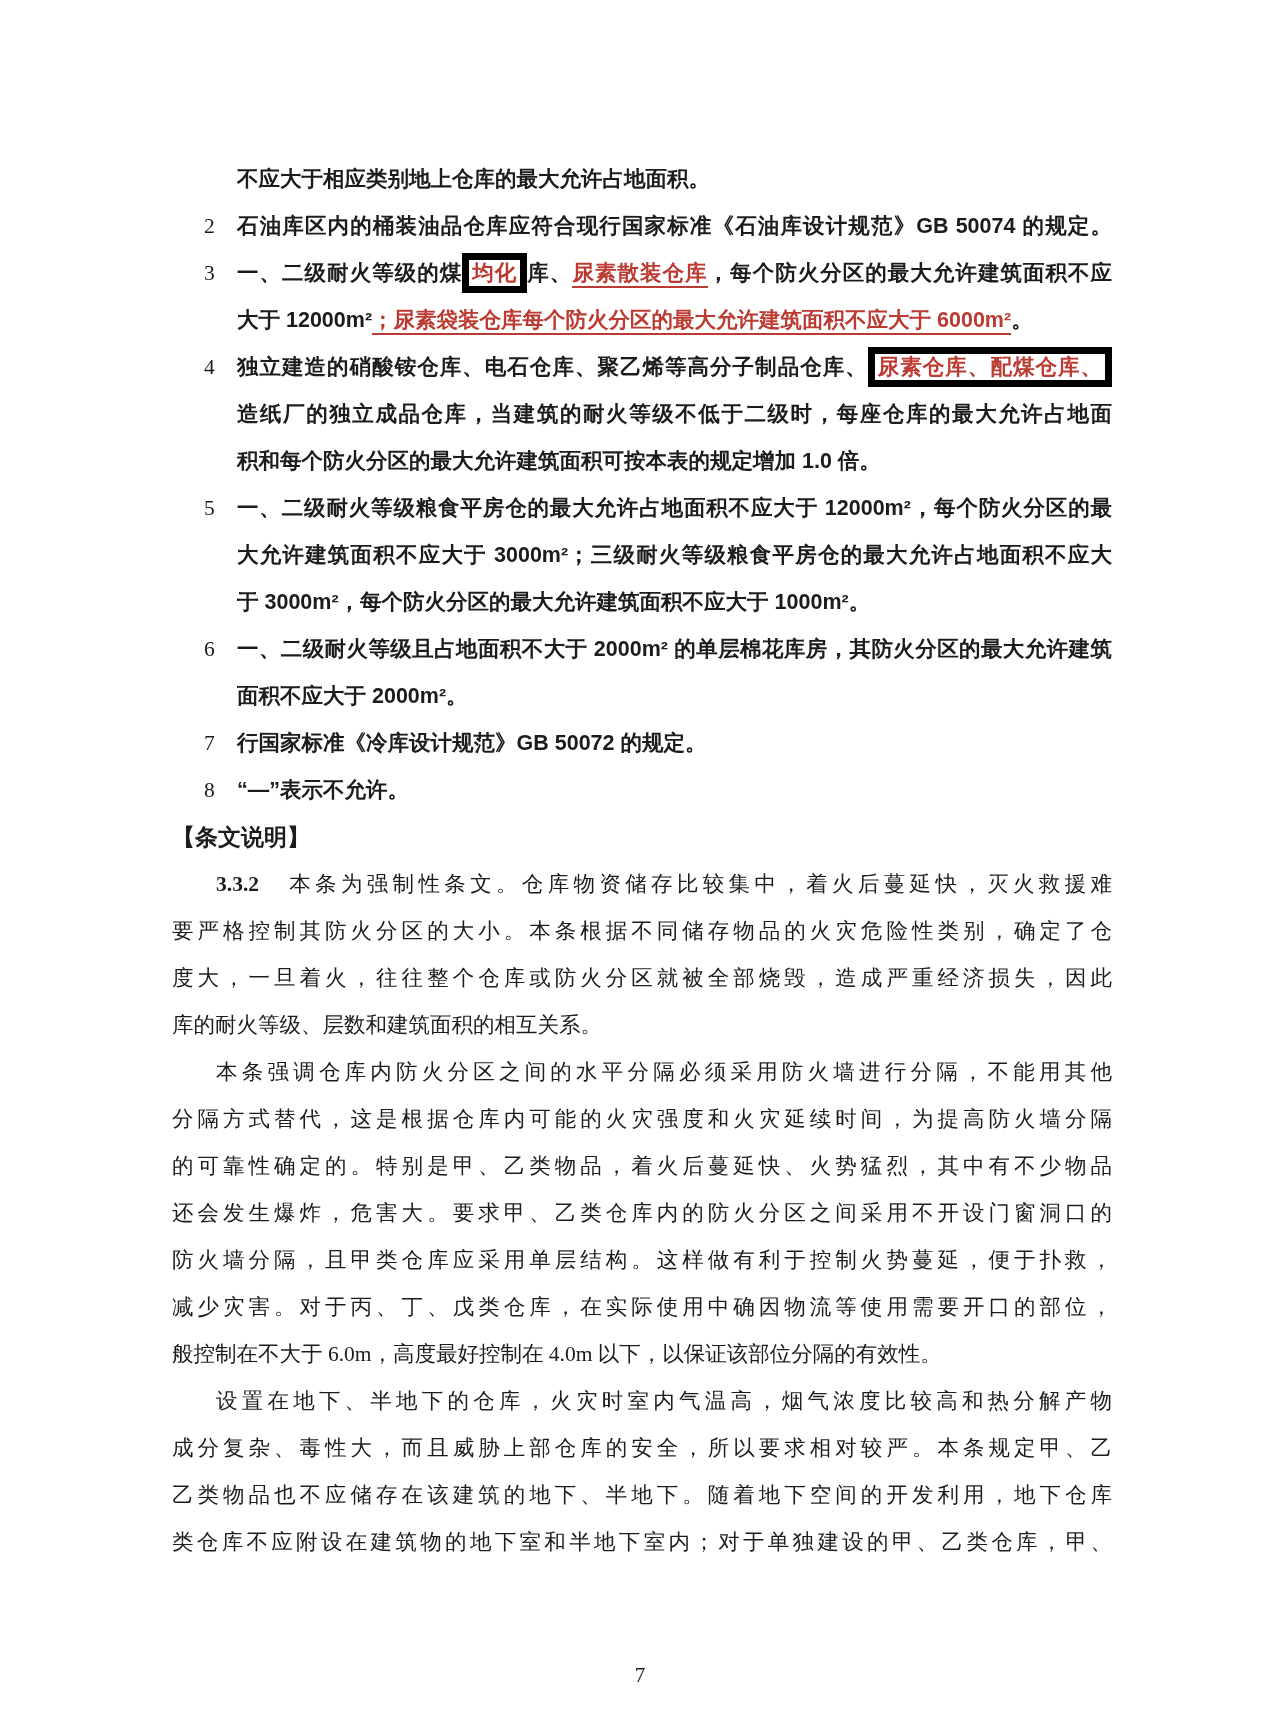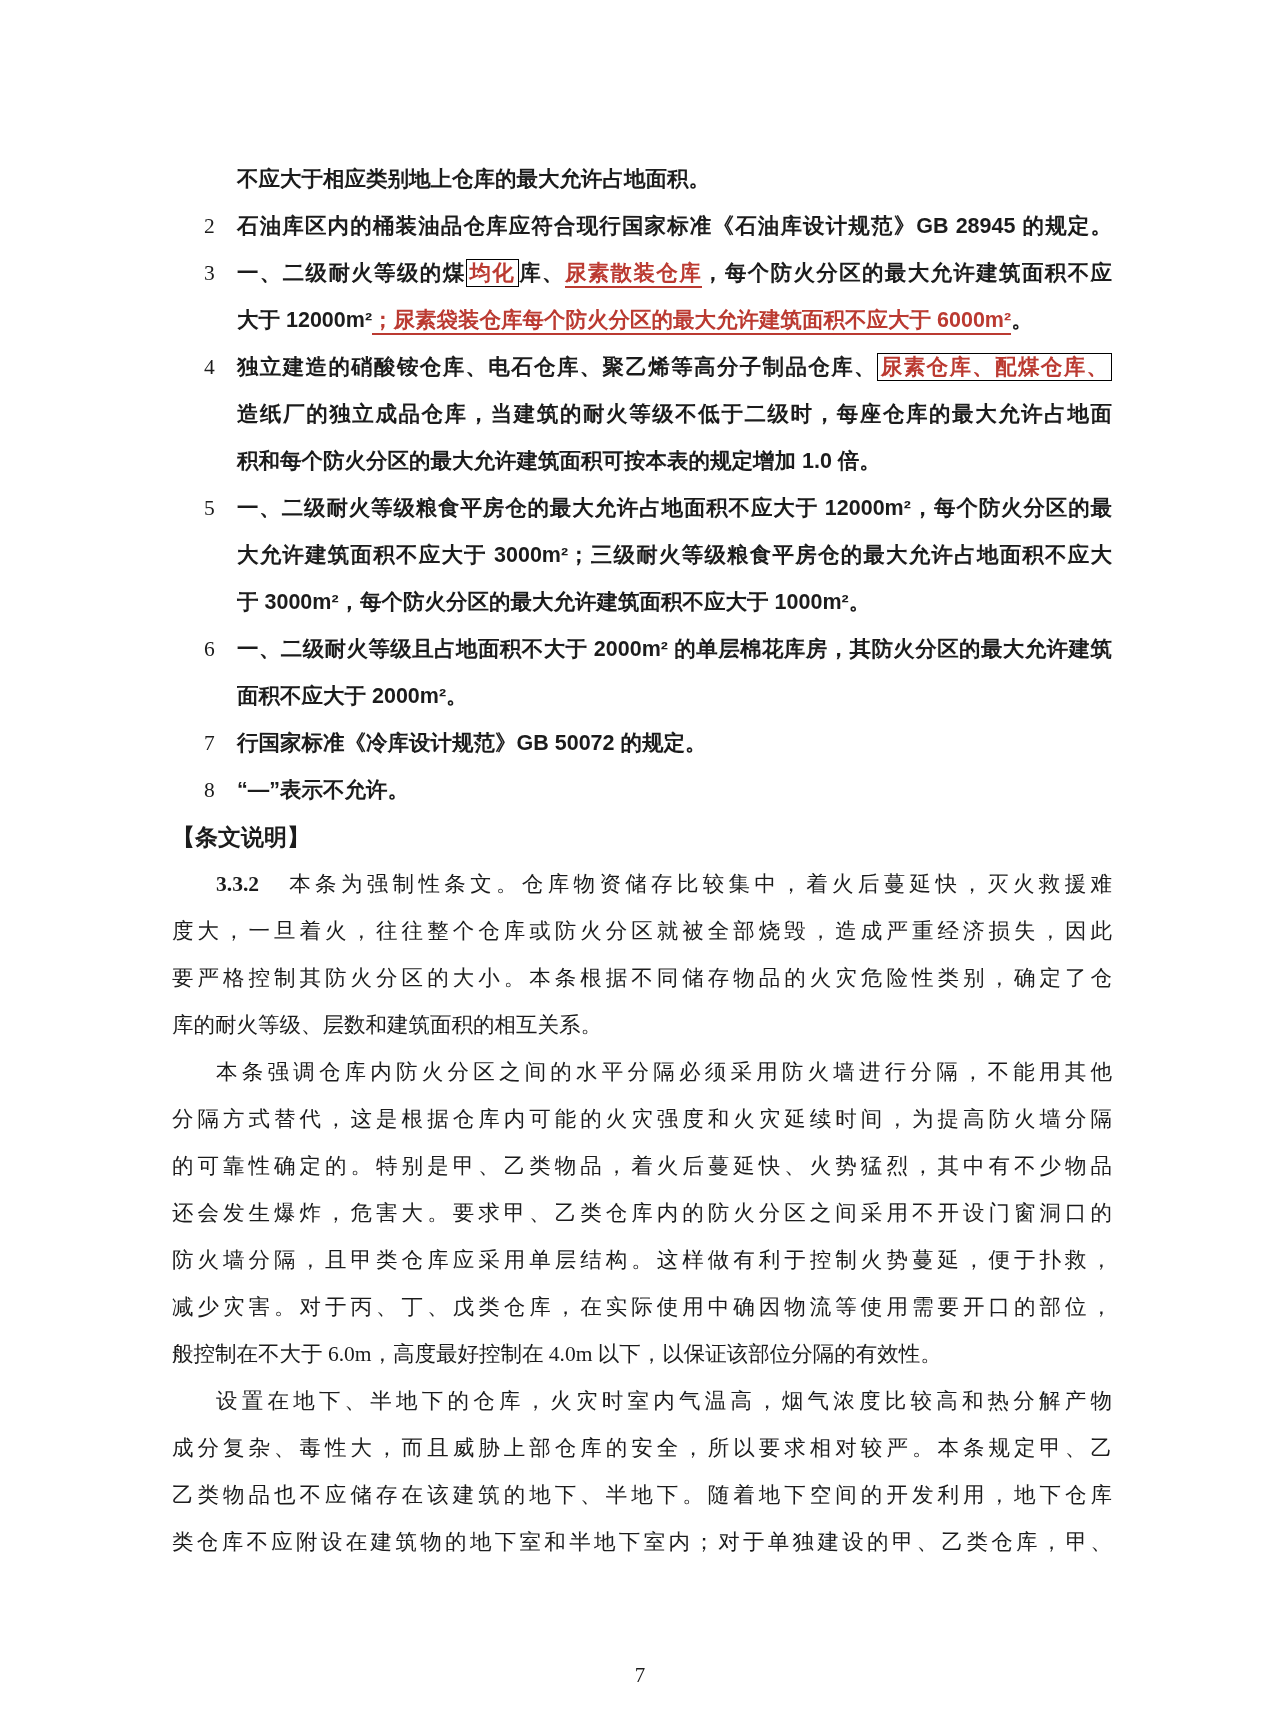--- a/index.html
+++ b/index.html
@@ -14,21 +14,21 @@
   
   .notes{font-family:"Liberation Sans","DejaVu Sans",sans-serif;
          font-weight:600;font-size:21.5px;}
   .cont{padding-left:65px;}
   .note-item{position:relative;padding-left:65px;}
   .note-num{position:absolute;left:32px;top:0;line-height:47px;
             font-family:"Liberation Serif","DejaVu Serif",serif;font-weight:400;}
 
   
   .seg-p{color:inherit;}
-  .seg-rb{color:var(--red,#bb3a31);border:1px solid #000000;padding:1px 3px;}
+  .seg-rb{color:var(--red,#bb3a31);border:7px solid #000000;padding:1px 3px;}
   .seg-ru{color:var(--red,#bb3a31);border-bottom:2px solid var(--red,#bb3a31);padding-bottom:1px;}
   .seg-b{font-weight:700;}
 
   .heading{font-family:"Liberation Sans","DejaVu Sans",sans-serif;
            font-weight:700;font-size:23px;line-height:47px;min-height:47px;margin:0;}
 
   .paras{font-family:"Liberation Serif","DejaVu Serif",serif;font-size:21.5px;}
   .para .line.first{text-indent:44px;}
 
   .pagenum{position:absolute;top:1660px;left:0;width:100%;text-align:center;
@@ -37,21 +37,21 @@
 </style>
 </head>
 <body>
 
 <div class="page">
   <div class="content">
     <section class="notes" id="notes">
         <div class="line cont"><span class="seg-p">不应大于相应类别地上仓库的最大允许占地面积。</span></div>
         <div class="note-item">
           <span class="note-num">2</span>
-          <div class="line j"><span class="seg-p">石油库区内的桶装油品仓库应符合现行国家标准《石油库设计规范》GB 28945 的规定。</span></div>
+          <div class="line j"><span class="seg-p">石油库区内的桶装油品仓库应符合现行国家标准《石油库设计规范》GB 50074 的规定。</span></div>
         </div>
         <div class="note-item">
           <span class="note-num">3</span>
           <div class="line j"><span class="seg-p">一、二级耐火等级的煤</span><span class="seg-rb">均化</span><span class="seg-p">库、</span><span class="seg-ru">尿素散装仓库</span><span class="seg-p">，每个防火分区的最大允许建筑面积不应</span></div>
           <div class="line"><span class="seg-p">大于 12000m²</span><span class="seg-ru">；尿素袋装仓库每个防火分区的最大允许建筑面积不应大于 6000m²</span><span class="seg-p">。</span></div>
         </div>
         <div class="note-item">
           <span class="note-num">4</span>
           <div class="line j"><span class="seg-p">独立建造的硝酸铵仓库、电石仓库、聚乙烯等高分子制品仓库、</span><span class="seg-rb">尿素仓库、配煤仓库、</span></div>
           <div class="line j"><span class="seg-p">造纸厂的独立成品仓库，当建筑的耐火等级不低于二级时，每座仓库的最大允许占地面</span></div>
@@ -74,22 +74,22 @@
         </div>
         <div class="note-item">
           <span class="note-num">8</span>
           <div class="line"><span class="seg-p">“—”表示不允许。</span></div>
         </div>
       </section>
     <h3 class="heading">【条文说明】</h3>
     <section class="paras" id="paras">
         <div class="para">
           <div class="line j first"><span class="seg-b">3.3.2</span><span class="seg-p">　本条为强制性条文。仓库物资储存比较集中，着火后蔓延快，灭火救援难</span></div>
+          <div class="line j"><span class="seg-p">要严格控制其防火分区的大小。本条根据不同储存物品的火灾危险性类别，确定了仓</span></div>
           <div class="line j"><span class="seg-p">度大，一旦着火，往往整个仓库或防火分区就被全部烧毁，造成严重经济损失，因此</span></div>
-          <div class="line j"><span class="seg-p">要严格控制其防火分区的大小。本条根据不同储存物品的火灾危险性类别，确定了仓</span></div>
           <div class="line"><span class="seg-p">库的耐火等级、层数和建筑面积的相互关系。</span></div>
         </div>
         <div class="para">
           <div class="line j first"><span class="seg-p">本条强调仓库内防火分区之间的水平分隔必须采用防火墙进行分隔，不能用其他</span></div>
           <div class="line j"><span class="seg-p">分隔方式替代，这是根据仓库内可能的火灾强度和火灾延续时间，为提高防火墙分隔</span></div>
           <div class="line j"><span class="seg-p">的可靠性确定的。特别是甲、乙类物品，着火后蔓延快、火势猛烈，其中有不少物品</span></div>
           <div class="line j"><span class="seg-p">还会发生爆炸，危害大。要求甲、乙类仓库内的防火分区之间采用不开设门窗洞口的</span></div>
           <div class="line j"><span class="seg-p">防火墙分隔，且甲类仓库应采用单层结构。这样做有利于控制火势蔓延，便于扑救，</span></div>
           <div class="line j"><span class="seg-p">减少灾害。对于丙、丁、戊类仓库，在实际使用中确因物流等使用需要开口的部位，</span></div>
           <div class="line"><span class="seg-p">般控制在不大于 6.0m，高度最好控制在 4.0m 以下，以保证该部位分隔的有效性。</span></div>

